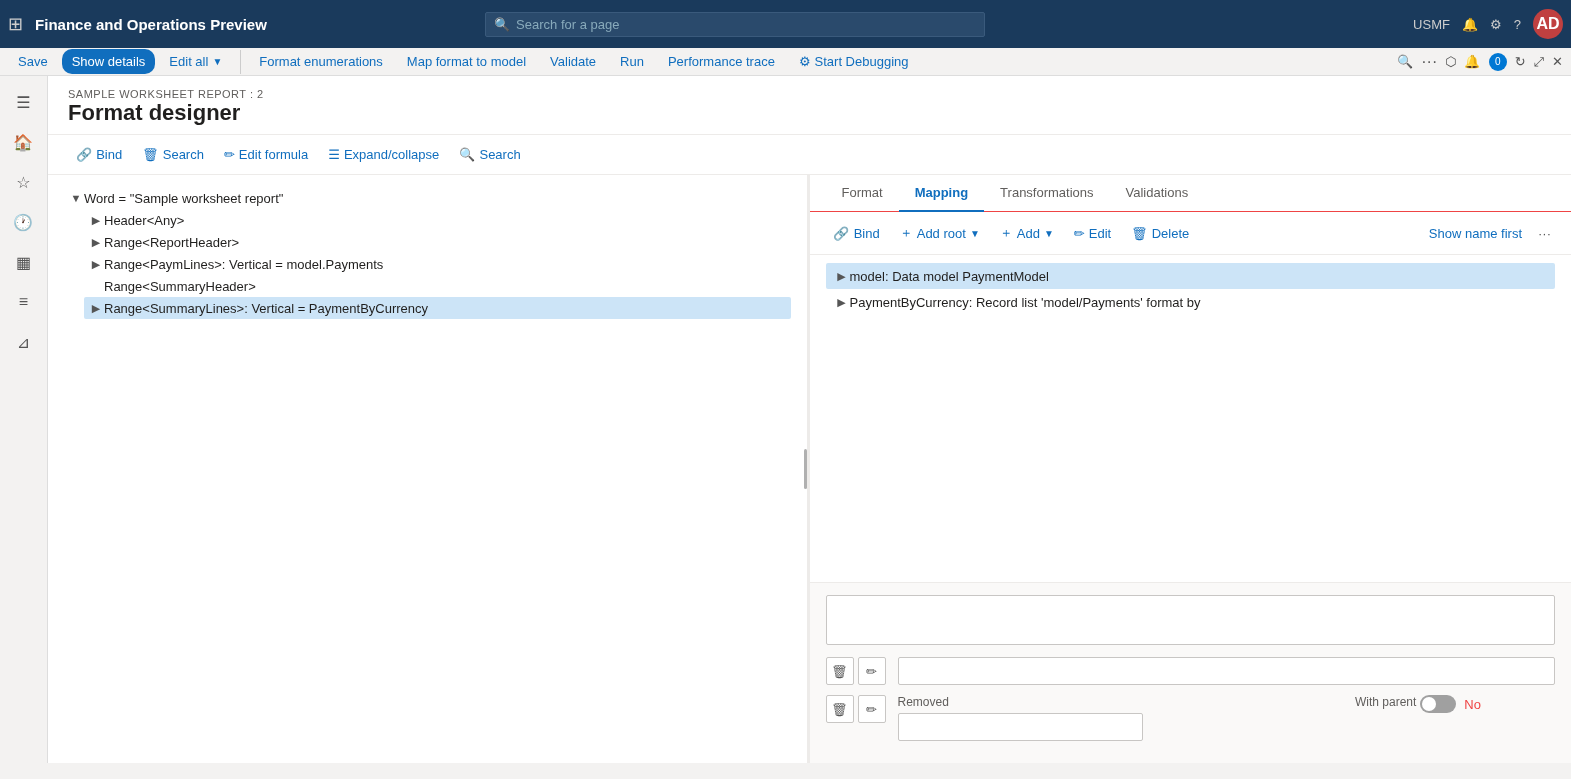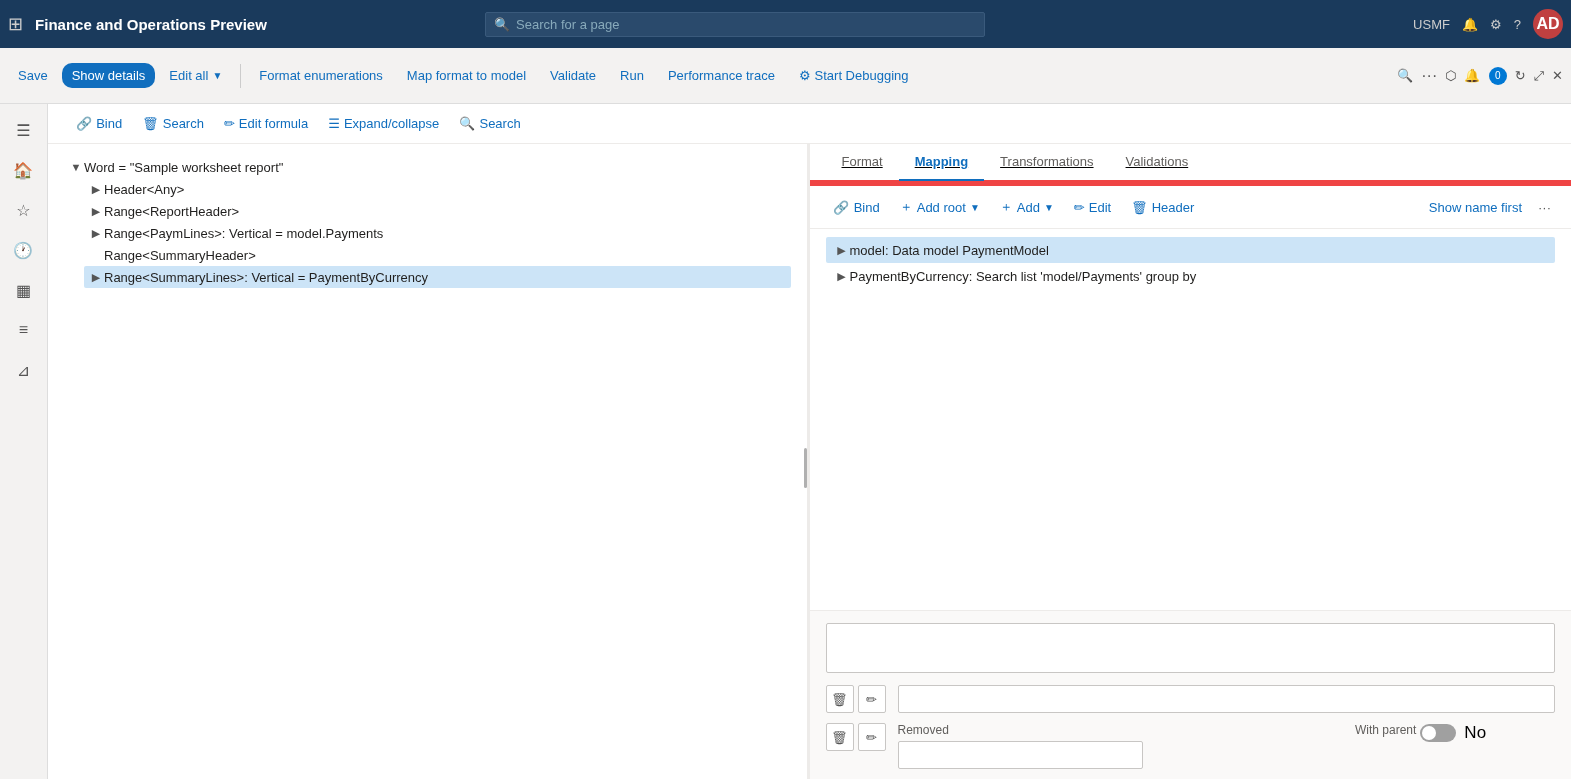--- a/index.html
+++ b/index.html
@@ -42,21 +42,21 @@
     .top-nav-right .user-badge {
       background: #c04040; border-radius: 50%; width: 30px; height: 30px;
       display: flex; align-items: center; justify-content: center;
       color: white; font-weight: bold; font-size: 16px;
     }
 
     
     .toolbar {
       background: #f3f2f1;
       border-bottom: 1px solid #ddd;
-      height: 56px;
+      height: 28px;
       display: flex;
       align-items: center;
       padding: 0 8px;
       gap: 4px;
     }
     .toolbar-btn {
       display: flex; align-items: center; gap: 4px;
       padding: 5px 10px;
       border: none; background: transparent;
       font-size: 13px; color: #106ebe; cursor: pointer;
@@ -164,23 +164,22 @@
       background: white;
       overflow-y: auto;
       display: flex;
       flex-direction: column;
     }
 
     
     .tab-bar {
       display: flex;
       align-items: center;
-      border-bottom: 6px solid #ef4444;
+      border-bottom: 1px solid #ef4444;
       padding: 0 16px;
-      text-decoration: underline;
     }
     .tab {
       padding: 10px 16px;
       cursor: pointer;
       font-size: 13px;
       color: #605e5c;
       border-bottom: 2px solid transparent;
       margin-bottom: -1px;
     }
     .tab.active { color: #106ebe; border-bottom-color: #106ebe; font-weight: 600; }
@@ -276,21 +275,21 @@
     .toggle-switch.off { background: #a0a0a0; }
     .toggle-knob {
       width: 14px; height: 14px;
       background: white;
       border-radius: 50%;
       position: absolute;
       top: 2px; left: 2px;
       transition: left 0.2s;
     }
     .toggle-switch.off .toggle-knob { left: 2px; }
-    .toggle-text { font-size: 17px; color: #000000; }
+    .toggle-text { font-size: 13px; color: #ef4444; }
   </style>
 </head>
 <body>
 
 <div class="top-nav">
   <span class="app-grid-icon">⊞</span>
   <span class="app-title">Finance and Operations Preview</span>
 
   <div class="search-bar">
     <span>🔍</span>
@@ -343,20 +342,24 @@
     <div class="side-nav-item active">🏠</div>
     <div class="side-nav-item">☆</div>
     <div class="side-nav-item">🕐</div>
     <div class="side-nav-item">▦</div>
     <div class="side-nav-item">≡</div>
     <div class="side-nav-item">⊿</div>
   </div>
 
   <div class="content-area">
 
+    <div class="page-header">
+      <div class="page-breadcrumb">SAMPLE WORKSHEET REPORT : 2</div>
+      <div class="page-title">Format designer</div>
+    </div>
 
     <div class="secondary-toolbar">
       <button class="sec-btn">
         <span>🔗</span>
         <span>Bind</span>
       </button>
       <button class="sec-btn">
         <span>🗑</span>
         <span>Search</span>
       </button>
@@ -442,35 +445,35 @@
             <span>＋</span>
             <span>Add</span>
             <span class="chevron">▼</span>
           </button>
           <button class="map-btn">
             <span>✏</span>
             <span>Edit</span>
           </button>
           <button class="map-btn">
             <span>🗑</span>
-            <span>Header</span>
+            <span>Delete</span>
           </button>
           <div class="map-sep"></div>
           <button class="map-btn">Show name first</button>
           <span class="map-three-dots">···</span>
         </div>
 
         <div class="mapping-tree">
           <div class="mapping-item selected">
             <span class="toggle">▶</span>
             <span class="label">model: Data model PaymentModel</span>
           </div>
           <div class="mapping-item">
             <span class="toggle">▶</span>
-            <span class="label">PaymentByCurrency: Search list 'model/Payments' group by</span>
+            <span class="label">PaymentByCurrency: Record list 'model/Payments' format by</span>
           </div>
         </div>
 
         <div class="bottom-form">
 
           <div class="form-preview-box"></div>
 
           <div class="form-row">
             <div class="form-row-actions">
               <button class="form-action-btn">🗑</button>

